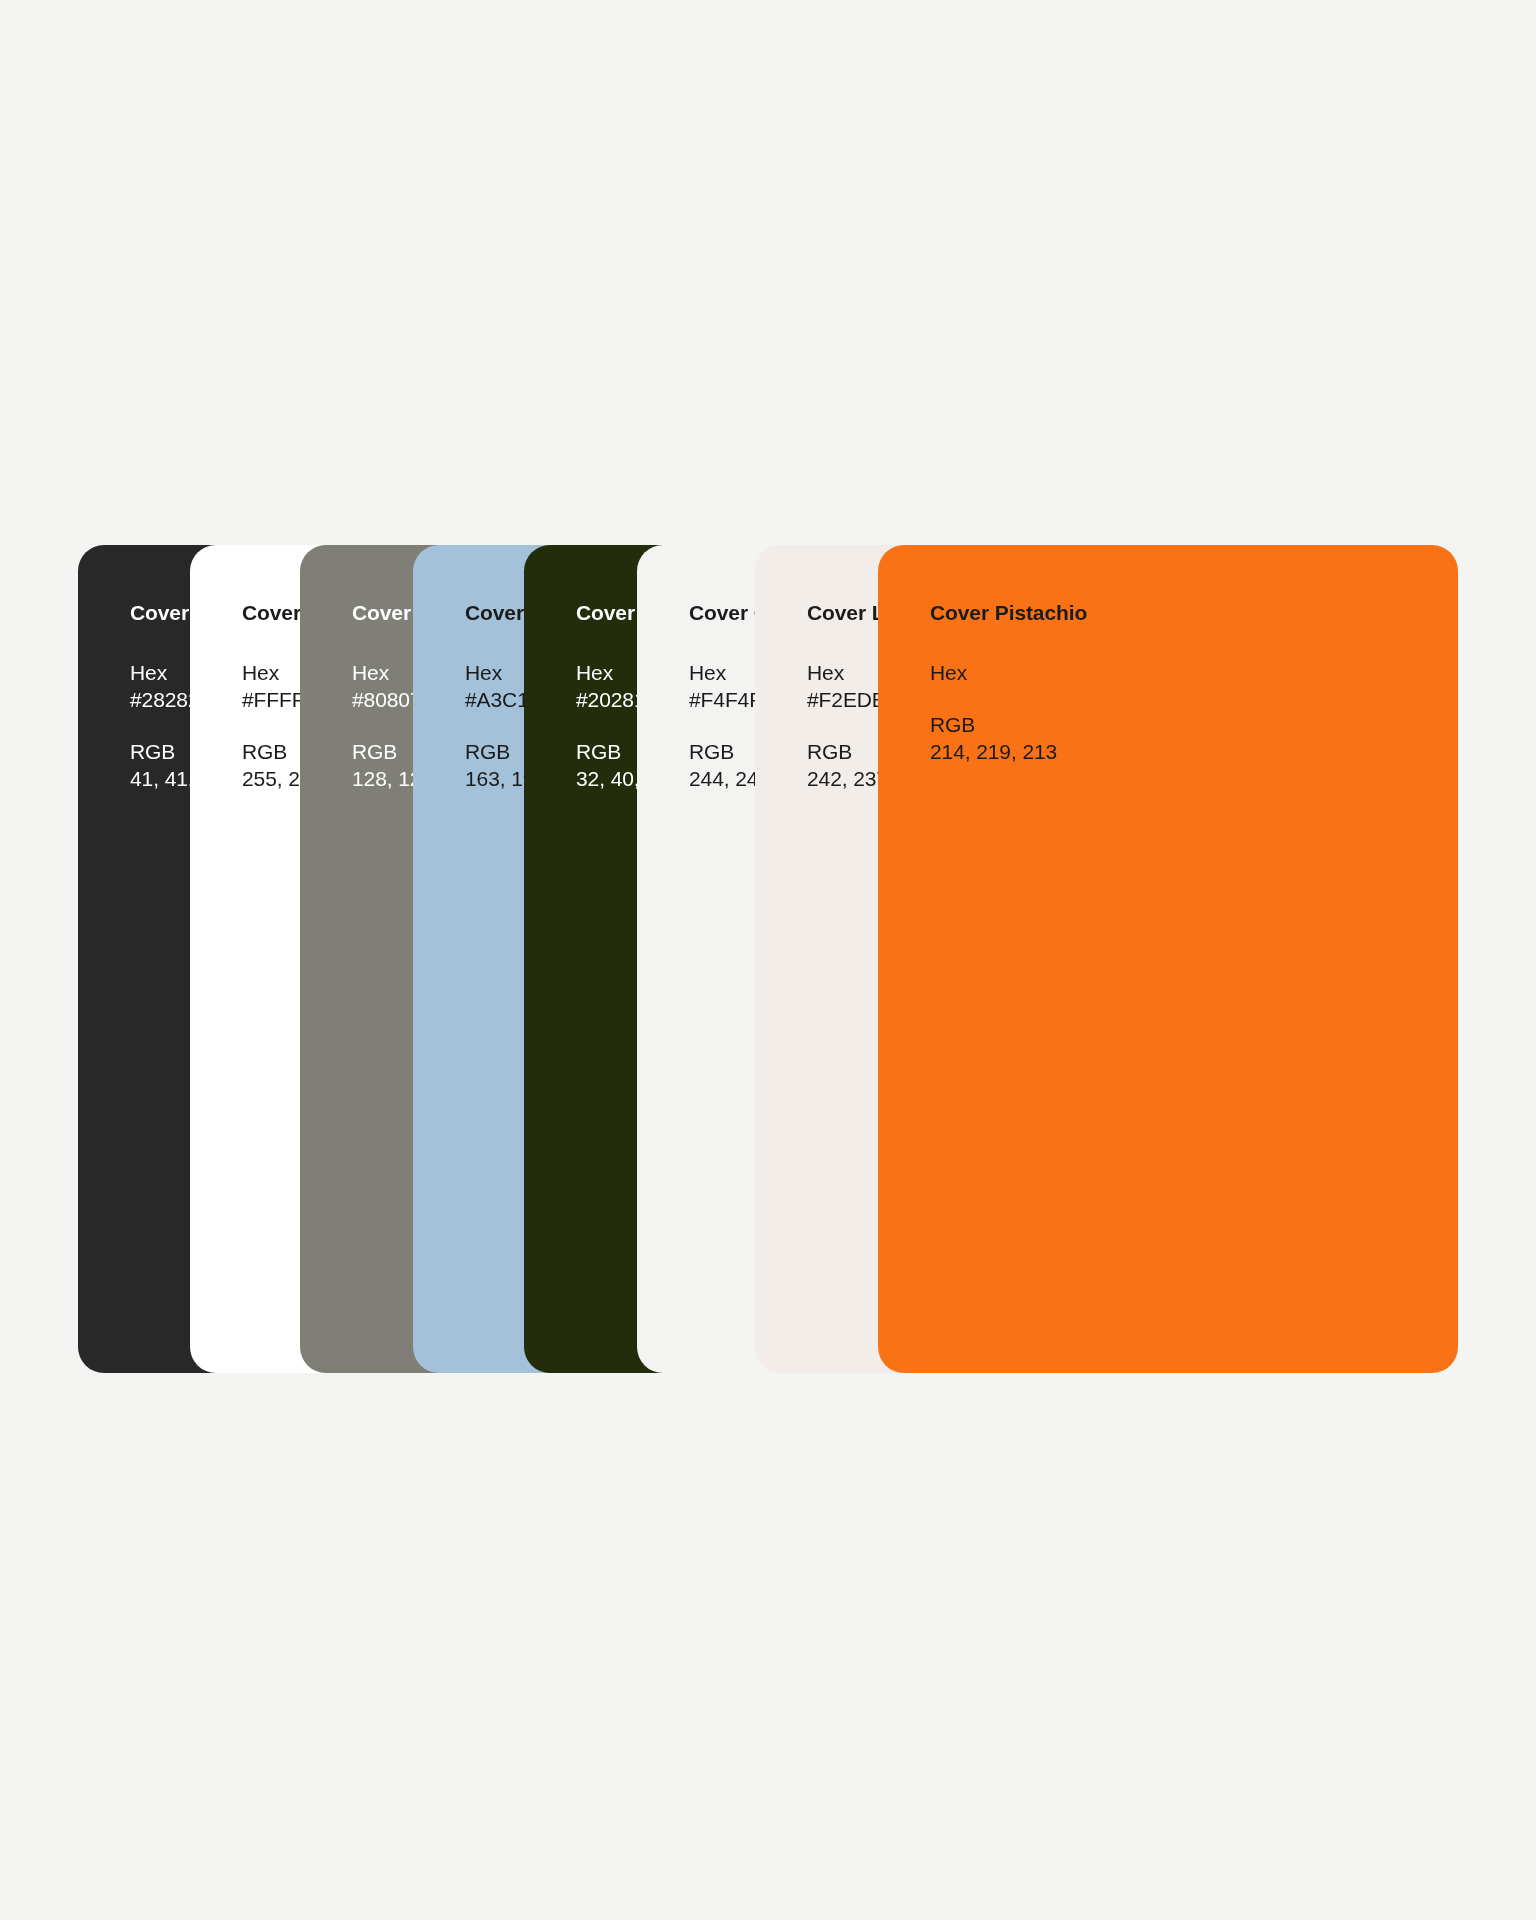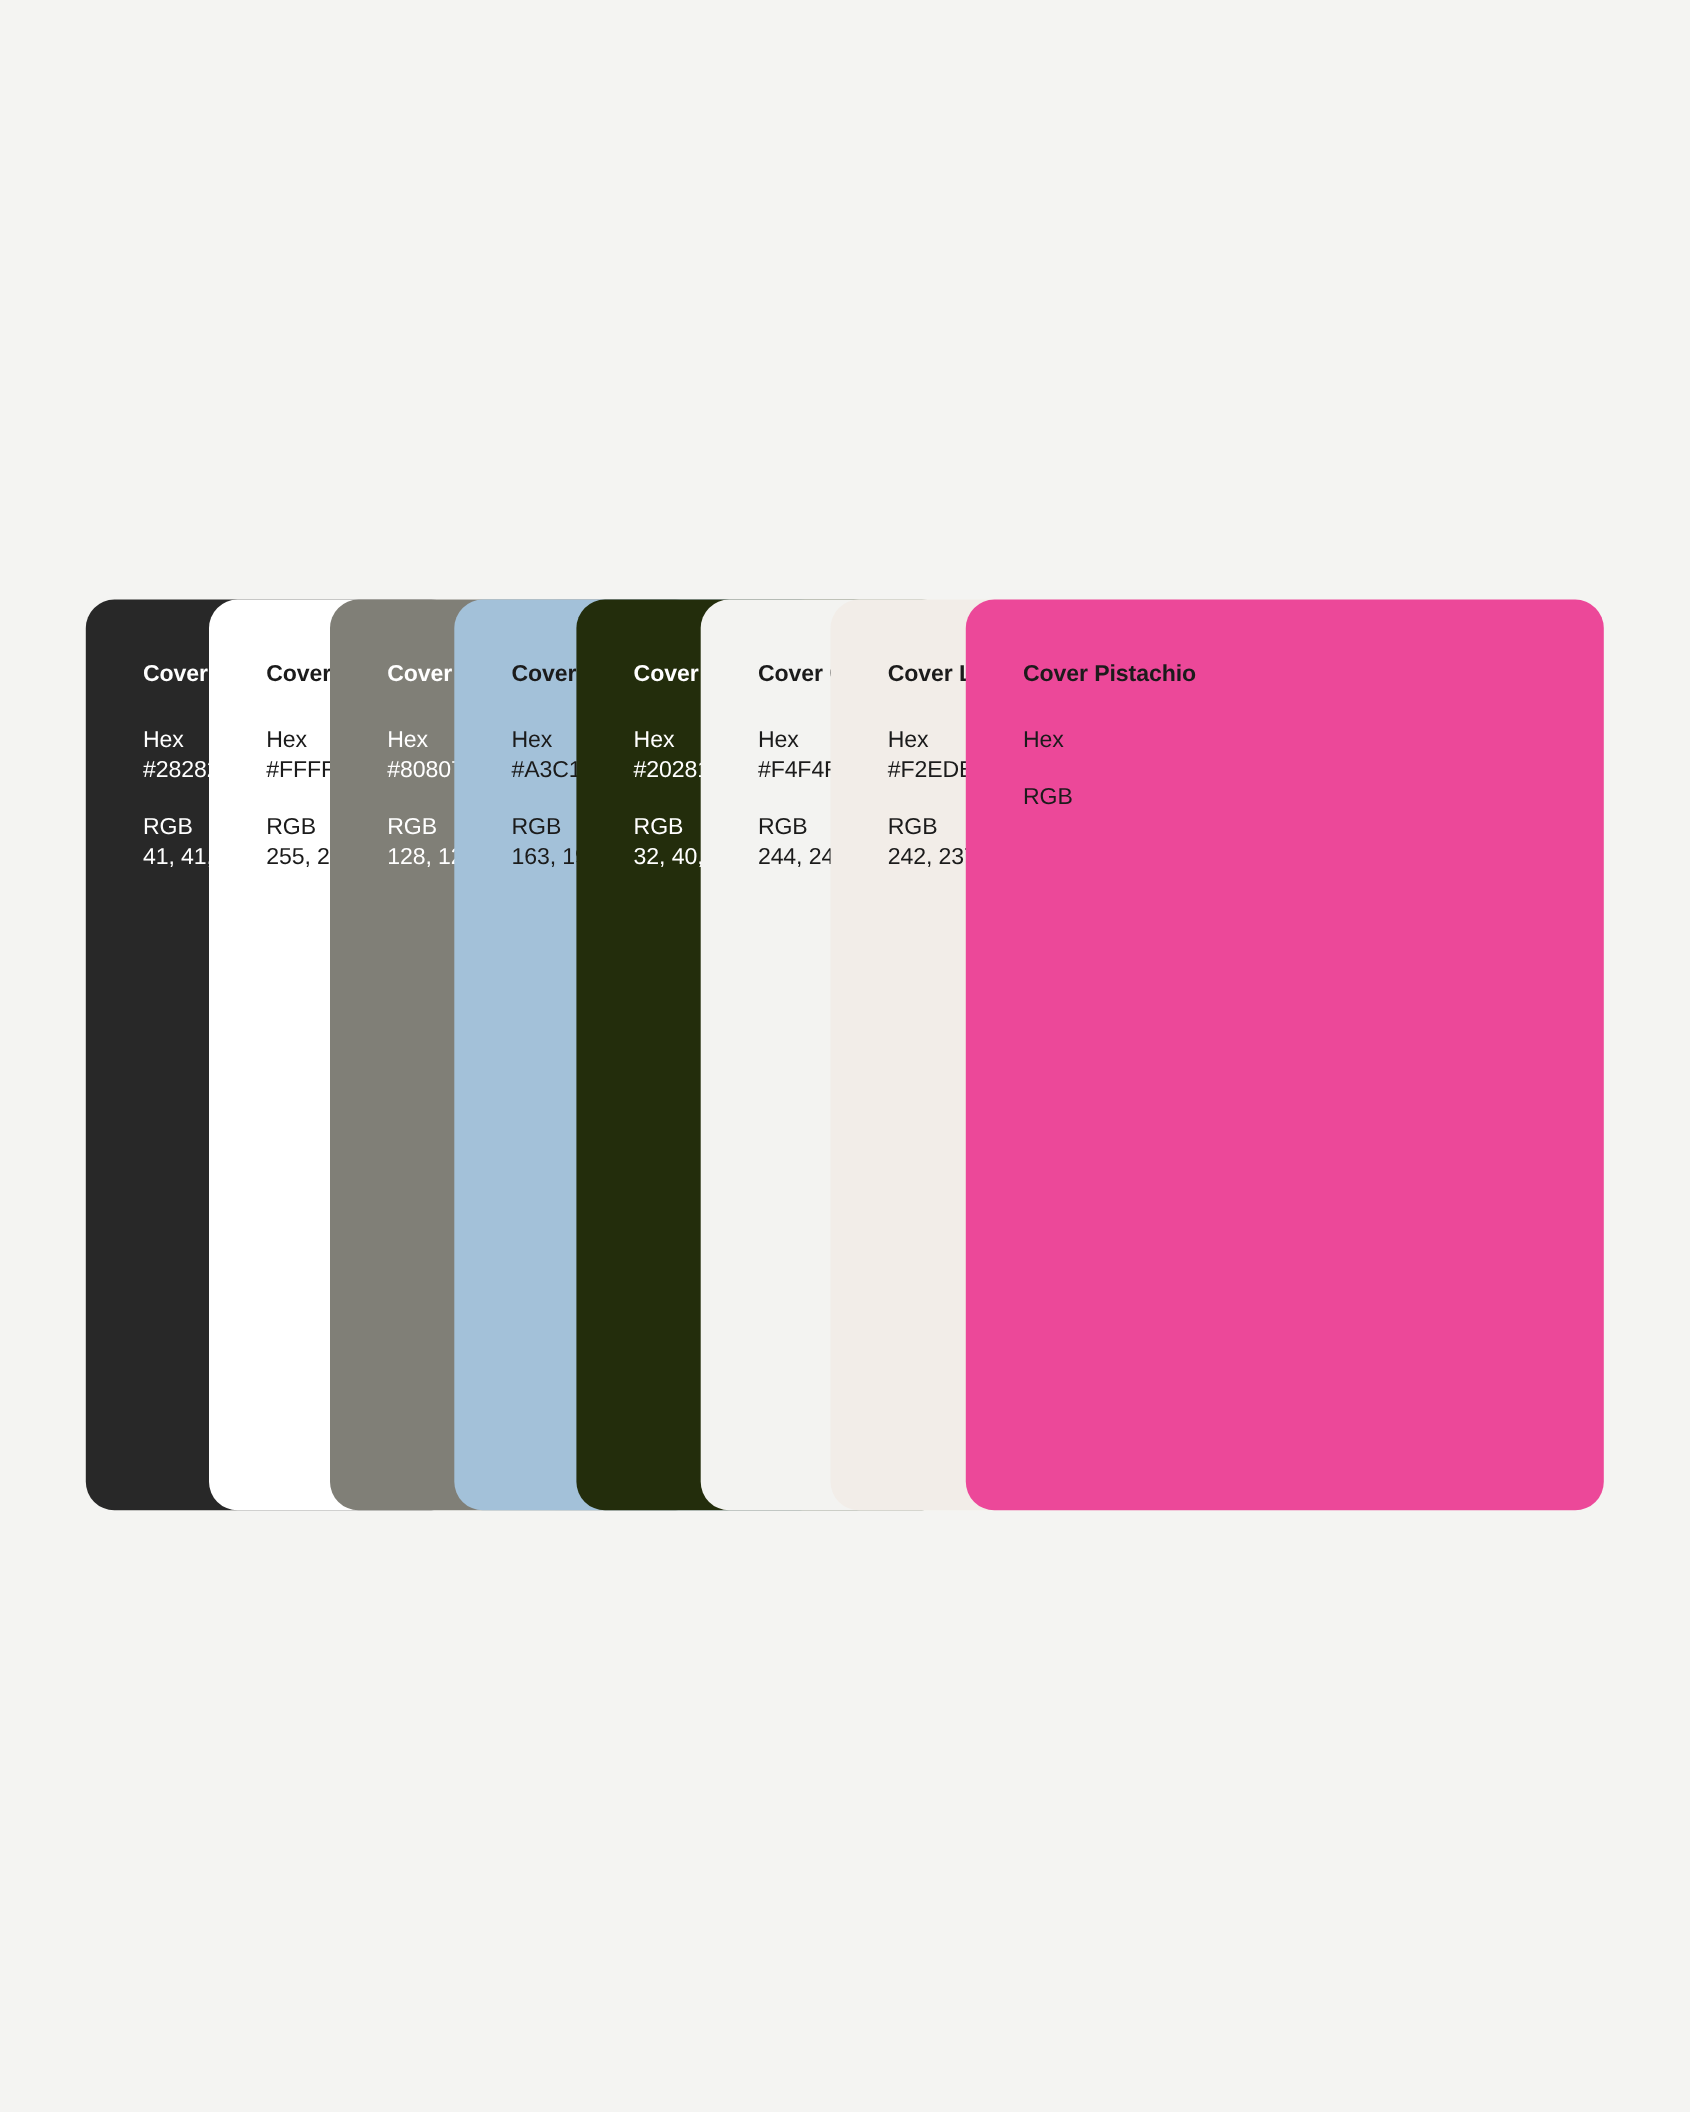--- a/index.html
+++ b/index.html
@@ -150,24 +150,25 @@
         <div class="field-block">
           <p class="field-label">Hex</p>
           <p class="field-value">#F2EDE9</p>
         </div>
         <div class="field-block">
           <p class="field-label">RGB</p>
           <p class="field-value">242, 237, 233</p>
         </div>
       </div>
     </div>
-    <div class="swatch-card" style="left: 878px; width: 580px; z-index: 8; background: #ec4899; color: rgb(27, 27, 27); padding-left: 15px;">
+    <div class="swatch-card" style="left: 878px; width: 580px; z-index: 8; background: #f97316; color: rgb(27, 27, 27); padding-left: 15px;">
       <div class="card-body">
         <p class="card-title">Cover Pistachio</p>
         <div class="field-block">
           <p class="field-label">Hex</p>
         </div>
         <div class="field-block">
           <p class="field-label">RGB</p>
+          <p class="field-value">214, 219, 213</p>
         </div>
       </div>
     </div>
   </div>
 
 </body></html>

